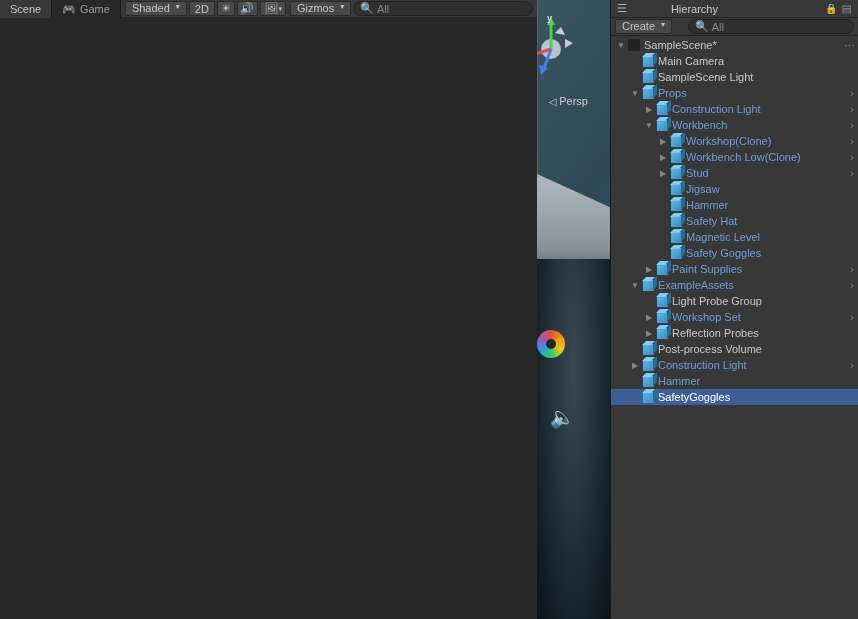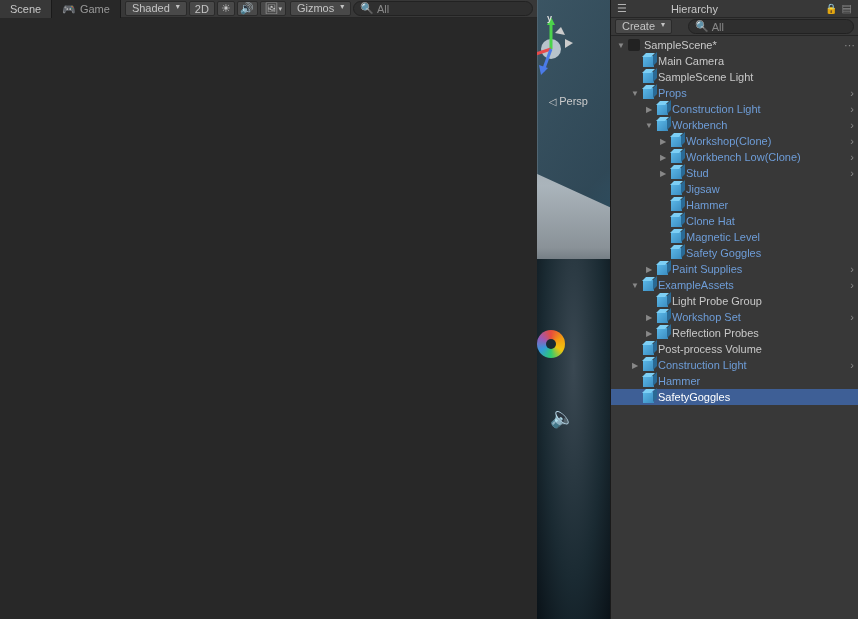--- a/index.html
+++ b/index.html
@@ -264,21 +264,21 @@
           <span class="cube-icon"></span>
         </span>
         <span class="tree-label prefab">Hammer</span>
       </div>
       <div class="tree-row">
         <span class="tree-indent" style="width: 46px;"></span>
         <span class="tree-arrow"></span>
         <span class="tree-icon">
           <span class="cube-icon"></span>
         </span>
-        <span class="tree-label prefab">Clone Hat</span>
+        <span class="tree-label prefab">Safety Hat</span>
       </div>
       <div class="tree-row">
         <span class="tree-indent" style="width: 46px;"></span>
         <span class="tree-arrow"></span>
         <span class="tree-icon">
           <span class="cube-icon"></span>
         </span>
         <span class="tree-label prefab">Magnetic Level</span>
       </div>
       <div class="tree-row">

